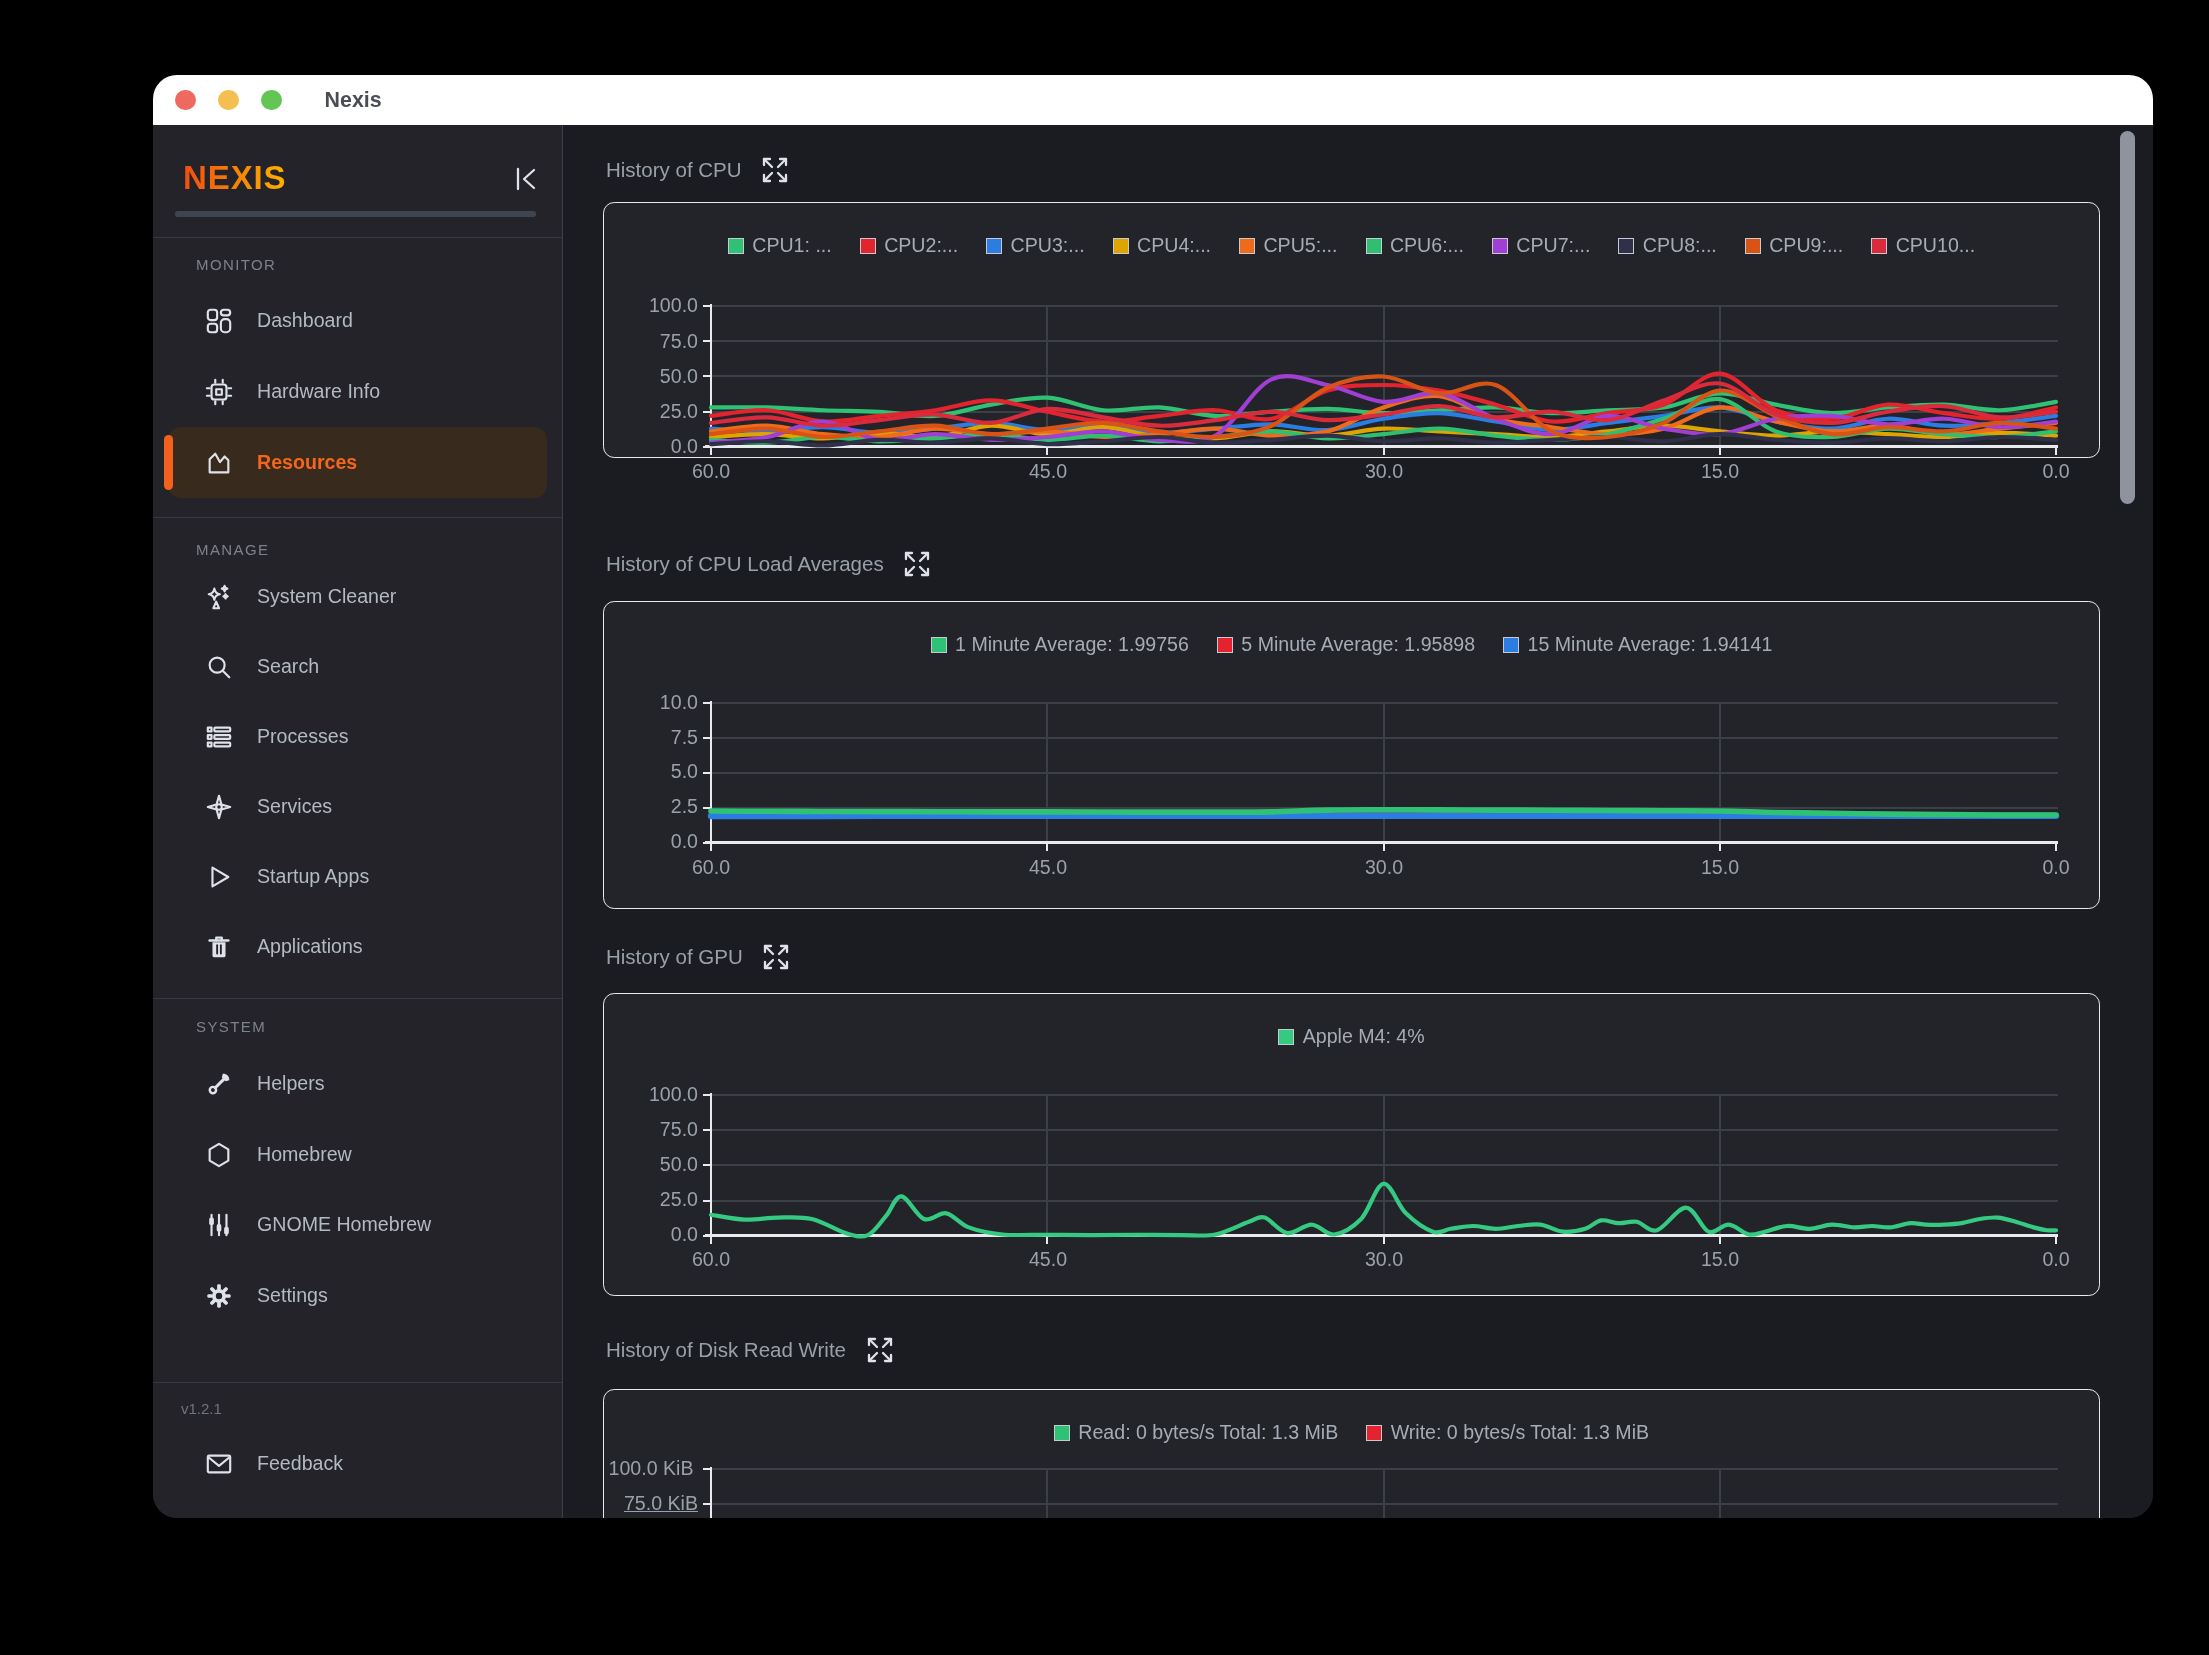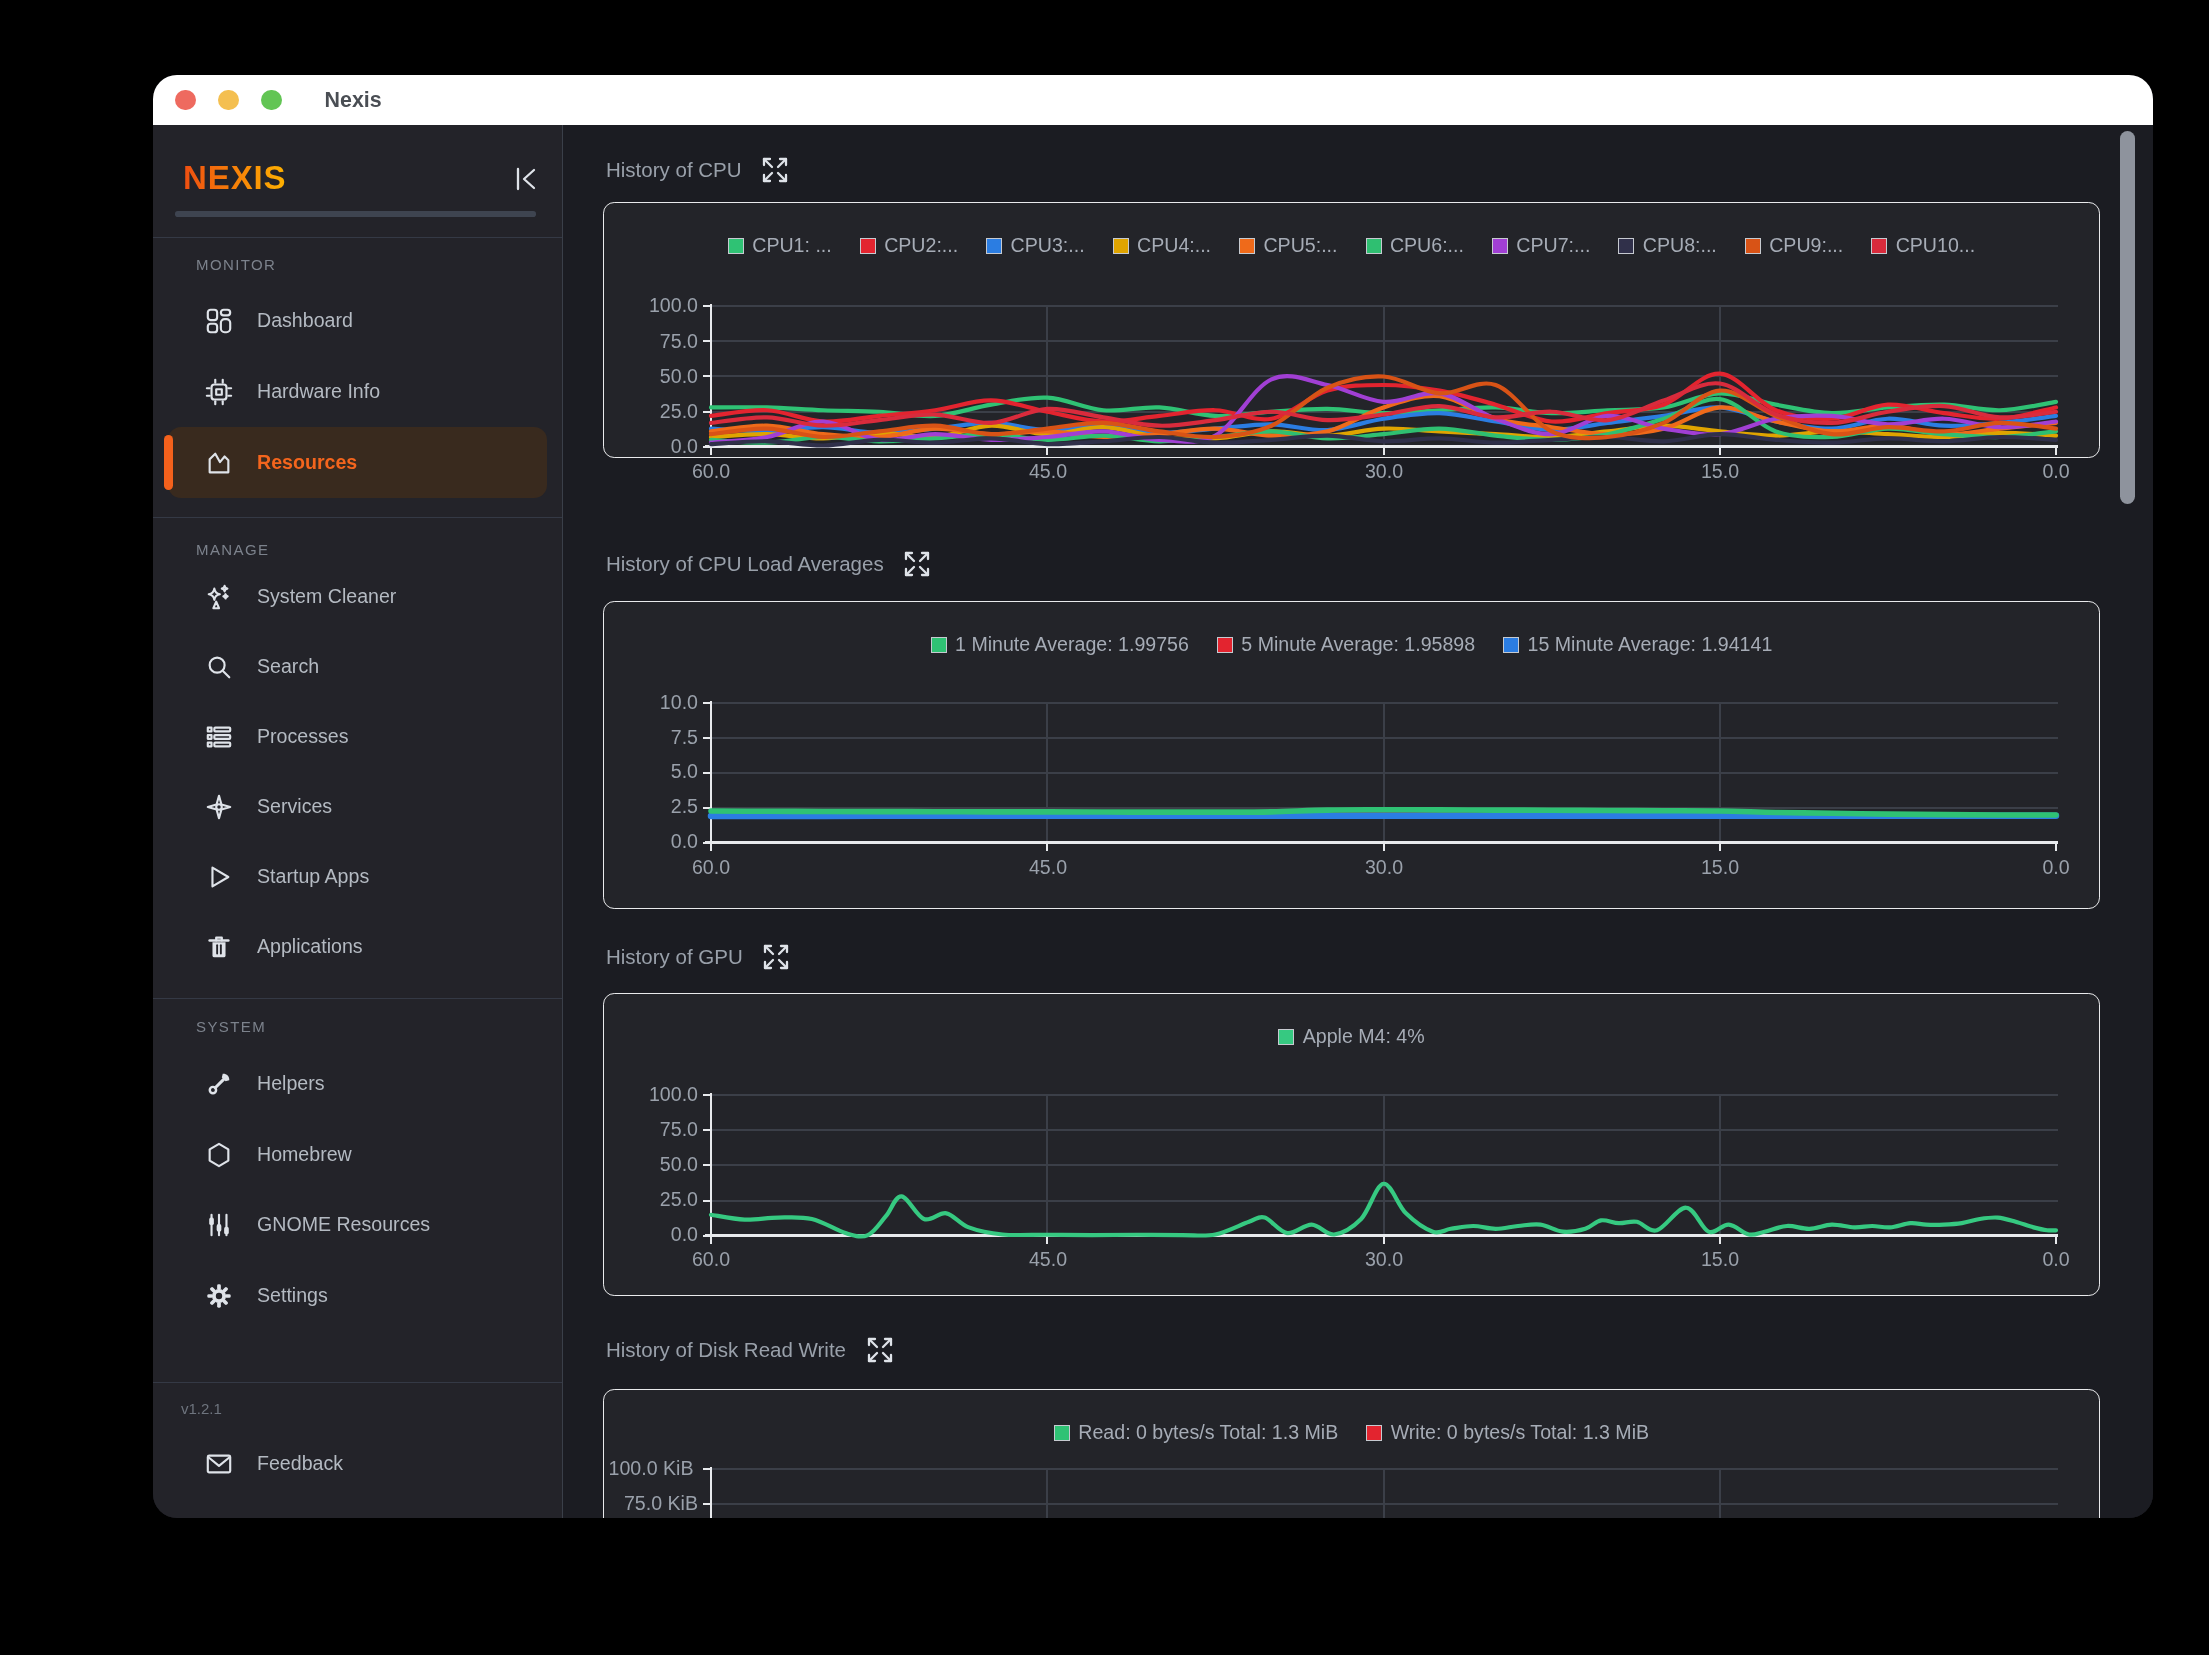--- a/index.html
+++ b/index.html
@@ -181,21 +181,21 @@
       </div>
       <div class="nav-item" style="top:1064px">
         <svg class="ic icon" viewBox="0 0 30 30" stroke-width="2.4">
           <line x1="7" y1="4" x2="7" y2="26"></line>
             <line x1="15" y1="4" x2="15" y2="26"></line>
             <line x1="23" y1="4" x2="23" y2="26"></line>
           <rect x="4.5" y="7" width="5" height="8" rx="2" fill="#dfe3e9" stroke="none"></rect>
           <rect x="12.5" y="14" width="5" height="8" rx="2" fill="#dfe3e9" stroke="none"></rect>
           <rect x="20.5" y="17" width="5" height="8" rx="2" fill="#dfe3e9" stroke="none"></rect>
           </svg>
-        <span class="lbl">GNOME Resources</span>
+        <span class="lbl">GNOME Homebrew</span>
       </div>
       <div class="nav-item" style="top:1135px">
         <svg class="icon" viewBox="0 0 30 30">
           <g fill="#dfe3e9">
             <circle cx="15" cy="15" r="7.5"></circle>
             <g>
               <rect x="13" y="2.5" width="4" height="6" rx="1.5"></rect>
               <rect x="13" y="21.5" width="4" height="6" rx="1.5"></rect>
               <rect x="2.5" y="13" width="6" height="4" rx="1.5"></rect>
               <rect x="21.5" y="13" width="6" height="4" rx="1.5"></rect>
@@ -487,20 +487,20 @@
             <div class="vgrid" style="left: 1008px;"></div>
             <div class="axis-left"></div>
             <div class="ytickmark" style="top: -0.9px;"></div>
             <div class="ytickmark" style="top: 34px;"></div>
             <svg class="series-svg" width="1345" height="140" viewBox="0 0 1443 150">
               <path d="M0 150C26.7 150.0,106.9 150.0,160.3 150.0C213.8 150.0,267.2 150.0,320.7 150.0C374.1 150.0,427.6 150.0,481.0 150.0C534.4 150.0,587.9 150.0,641.3 150.0C694.8 150.0,748.2 150.0,801.7 150.0C855.1 150.0,908.6 150.0,962.0 150.0C1015.4 150.0,1068.9 150.0,1122.3 150.0C1175.8 150.0,1229.2 150.0,1282.7 150.0C1336.1 150.0,1416.3 150.0,1443.0 150.0" fill="none" stroke="#2fc274" stroke-width="4.5" stroke-linecap="round"></path>
               <path d="M0 150C26.7 150.0,106.9 150.0,160.3 150.0C213.8 150.0,267.2 150.0,320.7 150.0C374.1 150.0,427.6 150.0,481.0 150.0C534.4 150.0,587.9 150.0,641.3 150.0C694.8 150.0,748.2 150.0,801.7 150.0C855.1 150.0,908.6 150.0,962.0 150.0C1015.4 150.0,1068.9 150.0,1122.3 150.0C1175.8 150.0,1229.2 150.0,1282.7 150.0C1336.1 150.0,1416.3 150.0,1443.0 150.0" fill="none" stroke="#e3242f" stroke-width="4.5" stroke-linecap="round"></path>
             </svg>
           </div>
       <div class="ylabel" style="top: 67px; text-align: center;">100.0 KiB</div>
-          <div class="ylabel" style="top: 102px;">75.0 KiB</div>
+          <div class="ylabel" style="top: 102px; text-decoration: underline;">75.0 KiB</div>
         </div>
 
       <div id="scroll-thumb"></div>
     </div>
   </div>
 </div>
 
 
 </body></html>

